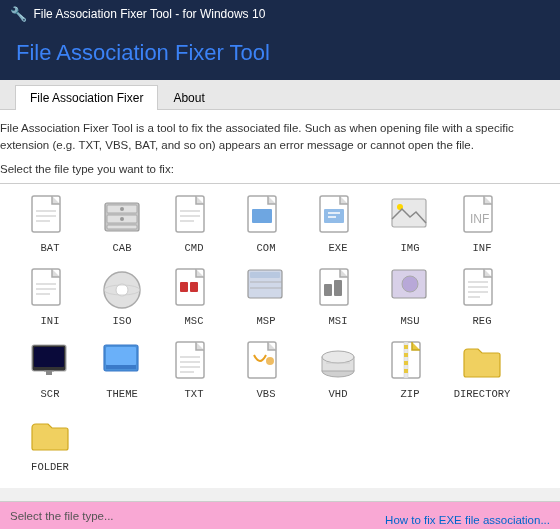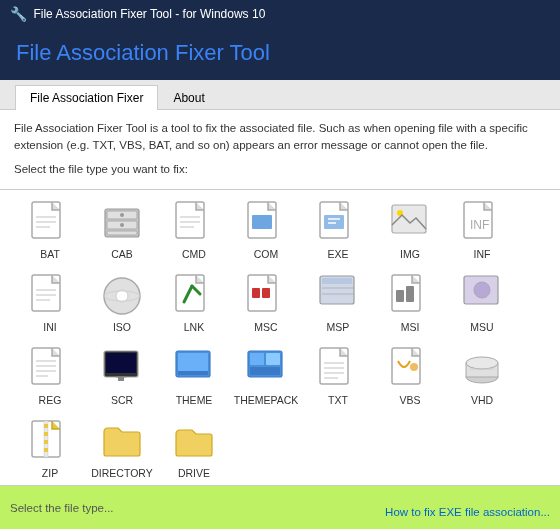--- a/index.html
+++ b/index.html
@@ -46,33 +46,32 @@
     }
     .tab.active {
       background: white;
       border-color: #ccc;
       border-bottom-color: white;
     }
 
     
     .content {
       background: white;
-      padding: 10px 14px 8px;
+      padding: 10px 0 8px;
       border-bottom: 1px solid #ccc;
     }
     .description {
       font-size: 11.5px;
       color: #333;
       line-height: 1.5;
       margin-bottom: 8px;
     }
     .select-label {
       font-size: 11.5px;
       color: #333;
-      margin-bottom: 6px;
     }
 
     
     .icons-grid {
       background: white;
       padding: 4px 14px 8px;
       display: flex;
       flex-wrap: wrap;
       gap: 0;
     }
@@ -92,30 +91,31 @@
       display: flex;
       align-items: center;
       justify-content: center;
       margin-bottom: 3px;
     }
     .file-label {
       font-size: 10.5px;
       color: #333;
       text-align: center;
       font-weight: 500;
+      font-family: Liberation Mono, monospace;
     }
 
     
     .status-bar {
       position: absolute;
       bottom: 0;
       left: 0;
       right: 0;
-      height: 44px;
-      background: #bef264;
+      height: 28px;
+      background: #f9a8d4;
       border-top: 1px solid #ccc;
       display: flex;
       align-items: center;
       padding: 0 10px;
       justify-content: space-between;
     }
     .status-left {
       font-size: 11.5px;
       color: #555;
     }
@@ -252,31 +252,20 @@
       <ellipse cx="20" cy="22" rx="18" ry="5" fill="none" stroke="#ccc" stroke-width="0.8"></ellipse>
     </svg>
       </div>
       <div class="file-label">ISO</div>
     </div>
     <div class="file-type-item">
       <div class="file-icon">
         <svg width="40" height="44" viewBox="0 0 40 44">
       <rect x="2" y="1" width="28" height="36" rx="2" fill="white" stroke="#aaa" stroke-width="1.5"></rect>
       <polyline points="22,1 22,9 30,9" fill="#ddd" stroke="#aaa" stroke-width="1.5"></polyline>
-      <path d="M10 28 L18 12" stroke="#2a8a2a" stroke-width="3" stroke-linecap="round"></path>
-      <path d="M18 12 L26 20" stroke="#2a8a2a" stroke-width="3" stroke-linecap="round"></path>
-    </svg>
-      </div>
-      <div class="file-label">LNK</div>
-    </div>
-    <div class="file-type-item">
-      <div class="file-icon">
-        <svg width="40" height="44" viewBox="0 0 40 44">
-      <rect x="2" y="1" width="28" height="36" rx="2" fill="white" stroke="#aaa" stroke-width="1.5"></rect>
-      <polyline points="22,1 22,9 30,9" fill="#ddd" stroke="#aaa" stroke-width="1.5"></polyline>
       <rect x="6" y="14" width="8" height="10" rx="1" fill="#cc3333"></rect>
       <rect x="16" y="14" width="8" height="10" rx="1" fill="#cc3333"></rect>
     </svg>
       </div>
       <div class="file-label">MSC</div>
     </div>
     <div class="file-type-item">
       <div class="file-icon">
         <svg width="40" height="44" viewBox="0 0 40 44">
       <rect x="2" y="2" width="34" height="28" rx="2" fill="#d0d8e8" stroke="#999" stroke-width="1.2"></rect>
@@ -333,31 +322,20 @@
     </div>
     <div class="file-type-item">
       <div class="file-icon">
         <svg width="40" height="44" viewBox="0 0 40 44">
       <rect x="2" y="4" width="34" height="26" rx="2" fill="#4a90d9" stroke="#3a7ac9" stroke-width="1.2"></rect>
       <rect x="4" y="6" width="30" height="18" rx="1" fill="#6ab0f9"></rect>
       <rect x="4" y="24" width="30" height="4" rx="0" fill="#3a7ac9"></rect>
     </svg>
       </div>
       <div class="file-label">THEME</div>
-    </div>
-    <div class="file-type-item">
-      <div class="file-icon">
-        <svg width="40" height="44" viewBox="0 0 40 44">
-      <rect x="2" y="4" width="34" height="26" rx="2" fill="#4a90d9" stroke="#3a7ac9" stroke-width="1.2"></rect>
-      <rect x="4" y="6" width="14" height="12" rx="1" fill="#6ab0f9"></rect>
-      <rect x="20" y="6" width="14" height="12" rx="1" fill="#8acaff"></rect>
-      <rect x="4" y="20" width="30" height="8" rx="1" fill="#3a7ac9"></rect>
-    </svg>
-      </div>
-      <div class="file-label">THEMEPACK</div>
     </div>
     <div class="file-type-item">
       <div class="file-icon">
         <svg width="40" height="44" viewBox="0 0 40 44">
       <rect x="2" y="1" width="28" height="36" rx="2" fill="white" stroke="#aaa" stroke-width="1.5"></rect>
       <polyline points="22,1 22,9 30,9" fill="#ddd" stroke="#aaa" stroke-width="1.5"></polyline>
       <line x1="6" y1="16" x2="26" y2="16" stroke="#ccc" stroke-width="1.2"></line>
       <line x1="6" y1="21" x2="26" y2="21" stroke="#ccc" stroke-width="1.2"></line>
       <line x1="6" y1="26" x2="26" y2="26" stroke="#ccc" stroke-width="1.2"></line>
       <line x1="6" y1="31" x2="20" y2="31" stroke="#ccc" stroke-width="1.2"></line>
@@ -408,20 +386,20 @@
     </svg>
       </div>
       <div class="file-label">DIRECTORY</div>
     </div>
     <div class="file-type-item">
       <div class="file-icon">
         <svg width="40" height="44" viewBox="0 0 40 44">
       <path d="M2 14 Q2 10 6 10 L18 10 L22 14 L36 14 Q38 14 38 16 L38 34 Q38 36 36 36 L4 36 Q2 36 2 34 Z" fill="#f0d060" stroke="#d0a820" stroke-width="1.2"></path>
     </svg>
       </div>
-      <div class="file-label">DRIVE</div>
+      <div class="file-label">FOLDER</div>
     </div>
   </div>
 
 <div class="status-bar">
   <span class="status-left">Select the file type...</span>
   <a class="status-right" href="#">How to fix EXE file association...</a>
 </div>
 
 </body></html>

